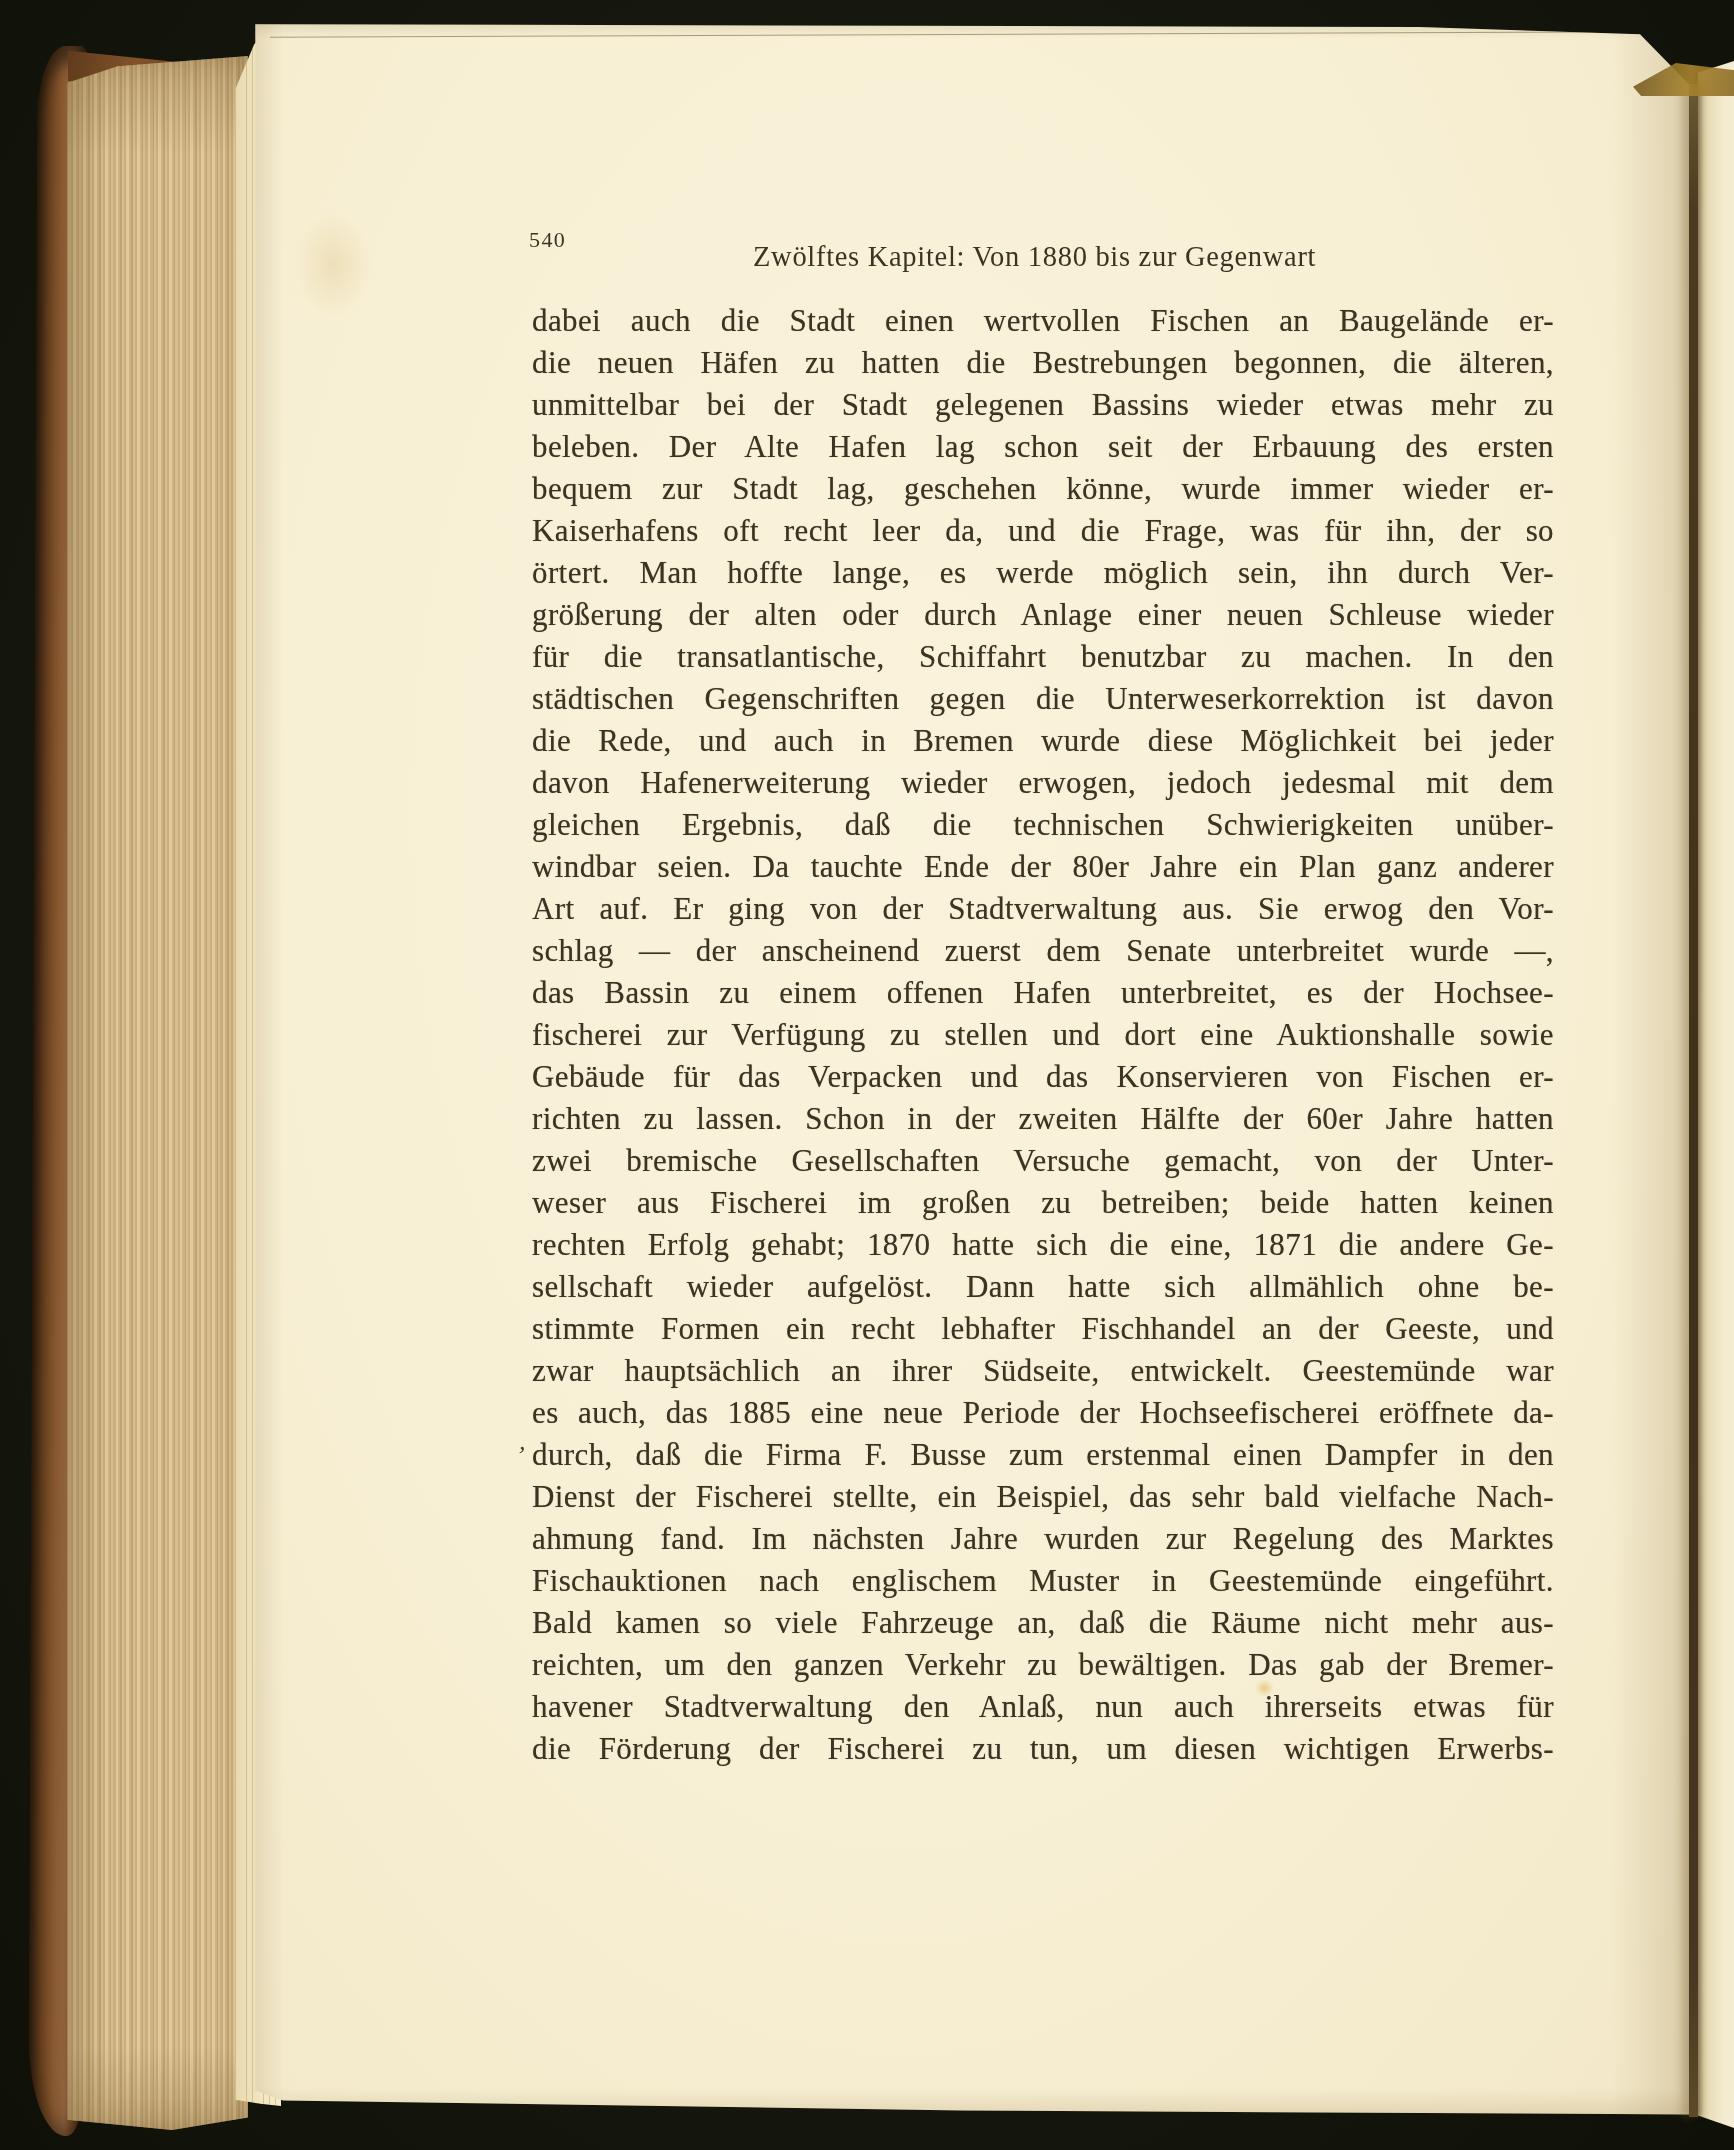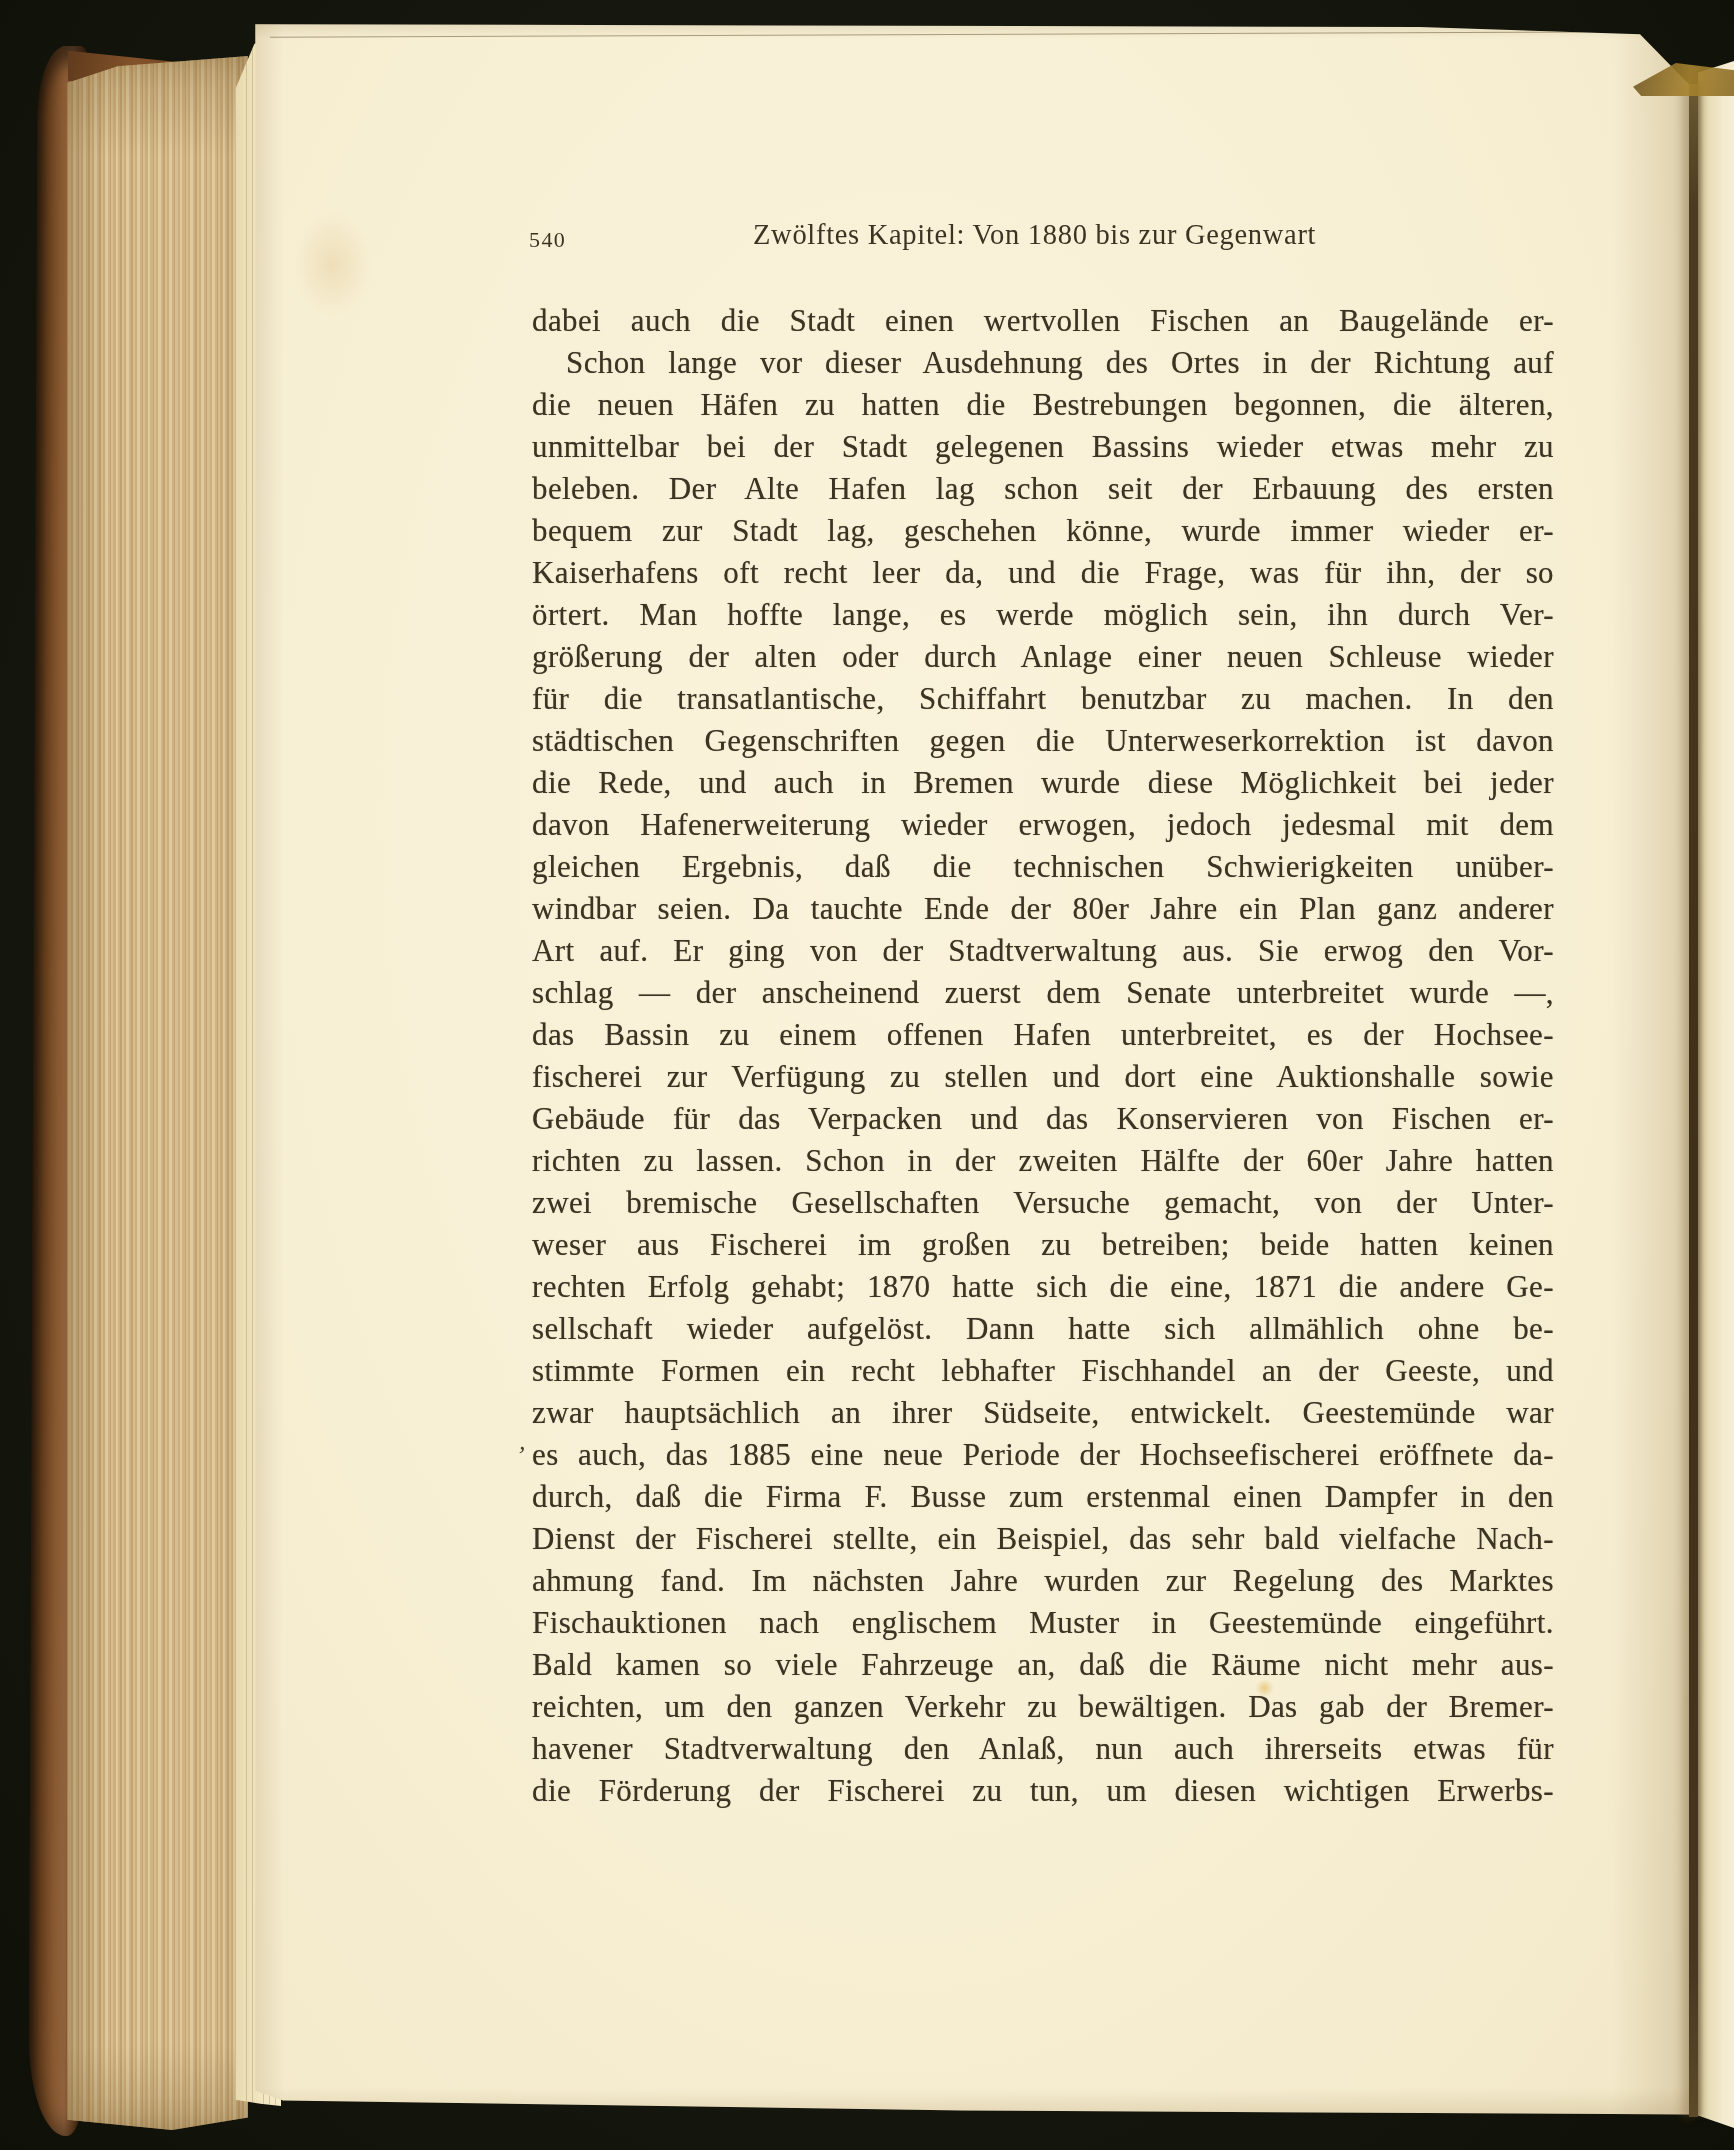--- a/index.html
+++ b/index.html
@@ -87,21 +87,21 @@
     clip-path:polygon(0 72%,42% 0,100% 22%,100% 100%,8% 100%);
     opacity:.9;
   }
 
   
   .pageno{
     position:absolute;left:278px;top:204px;
     font-size:22px;line-height:34px;letter-spacing:1.4px;
   }
   .running-header{
-    position:absolute;left:502px;top:199px;
+    position:absolute;left:502px;top:221px;
     font-size:28.5px;line-height:33px;letter-spacing:0.7px;white-space:nowrap;
   }
   .body-text{
     position:absolute;left:281px;top:281px;width:1022px;
     font-size:31px;line-height:42px;letter-spacing:0.4px;
   }
   .tline{
     height:42px;overflow:hidden;
     text-shadow:0 0 0.7px rgba(62,52,34,.55);
   }
@@ -126,21 +126,20 @@
     <div class="under-edge"></div>
     <div class="spot spot1"></div>
     <div class="spot spot2"></div>
 
     <div class="pageno">540</div>
 
     <div class="running-header">Zwölftes Kapitel: Von 1880 bis zur Gegenwart</div>
 
     <div class="body-text">
         <div class="tline just">dabei auch die Stadt einen wertvollen Fischen an Baugelände er-</div>
-        <div class="tline just ind">Schon lange vor dieser Ausdehnung des Ortes in der Richtung auf</div>
         <div class="tline just">die neuen Häfen zu hatten die Bestrebungen begonnen, die älteren,</div>
         <div class="tline just">unmittelbar bei der Stadt gelegenen Bassins wieder etwas mehr zu</div>
         <div class="tline just">beleben. Der Alte Hafen lag schon seit der Erbauung des ersten</div>
         <div class="tline just">bequem zur Stadt lag, geschehen könne, wurde immer wieder er-</div>
         <div class="tline just">Kaiserhafens oft recht leer da, und die Frage, was für ihn, der so</div>
         <div class="tline just">örtert. Man hoffte lange, es werde möglich sein, ihn durch Ver-</div>
         <div class="tline just">größerung der alten oder durch Anlage einer neuen Schleuse wieder</div>
         <div class="tline just">für die transatlantische, Schiffahrt benutzbar zu machen. In den</div>
         <div class="tline just">städtischen Gegenschriften gegen die Unterweserkorrektion ist davon</div>
         <div class="tline just">die Rede, und auch in Bremen wurde diese Möglichkeit bei jeder</div>

